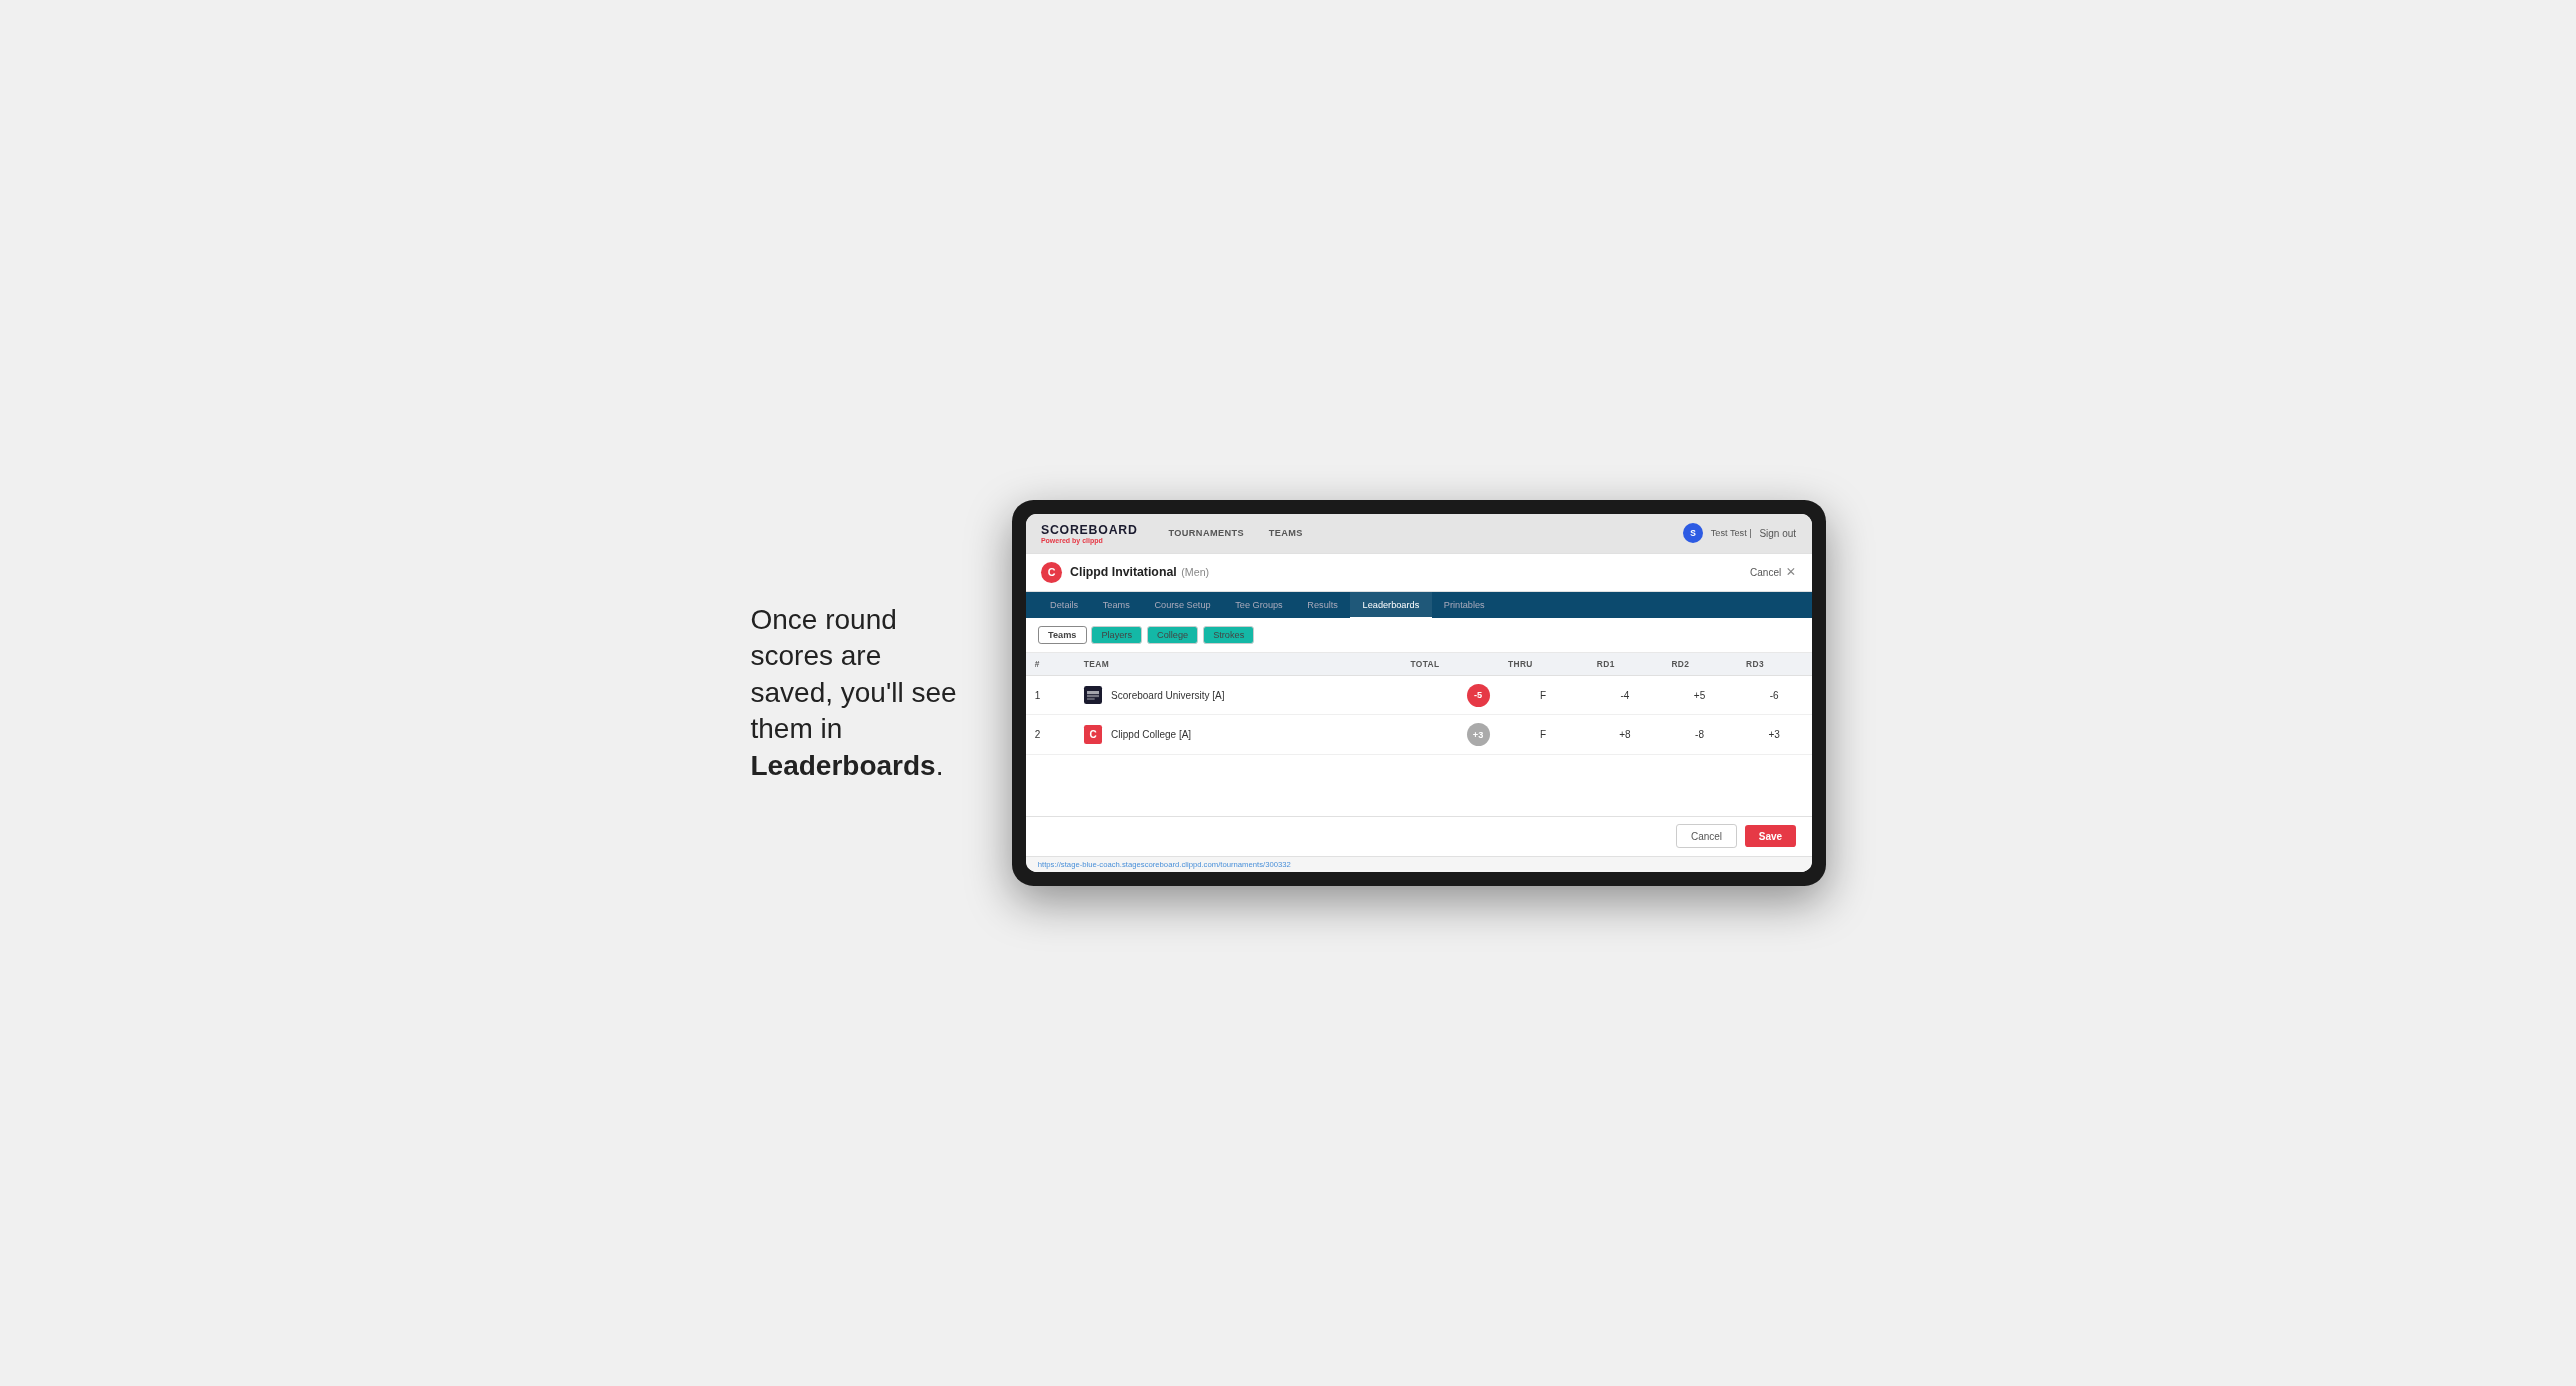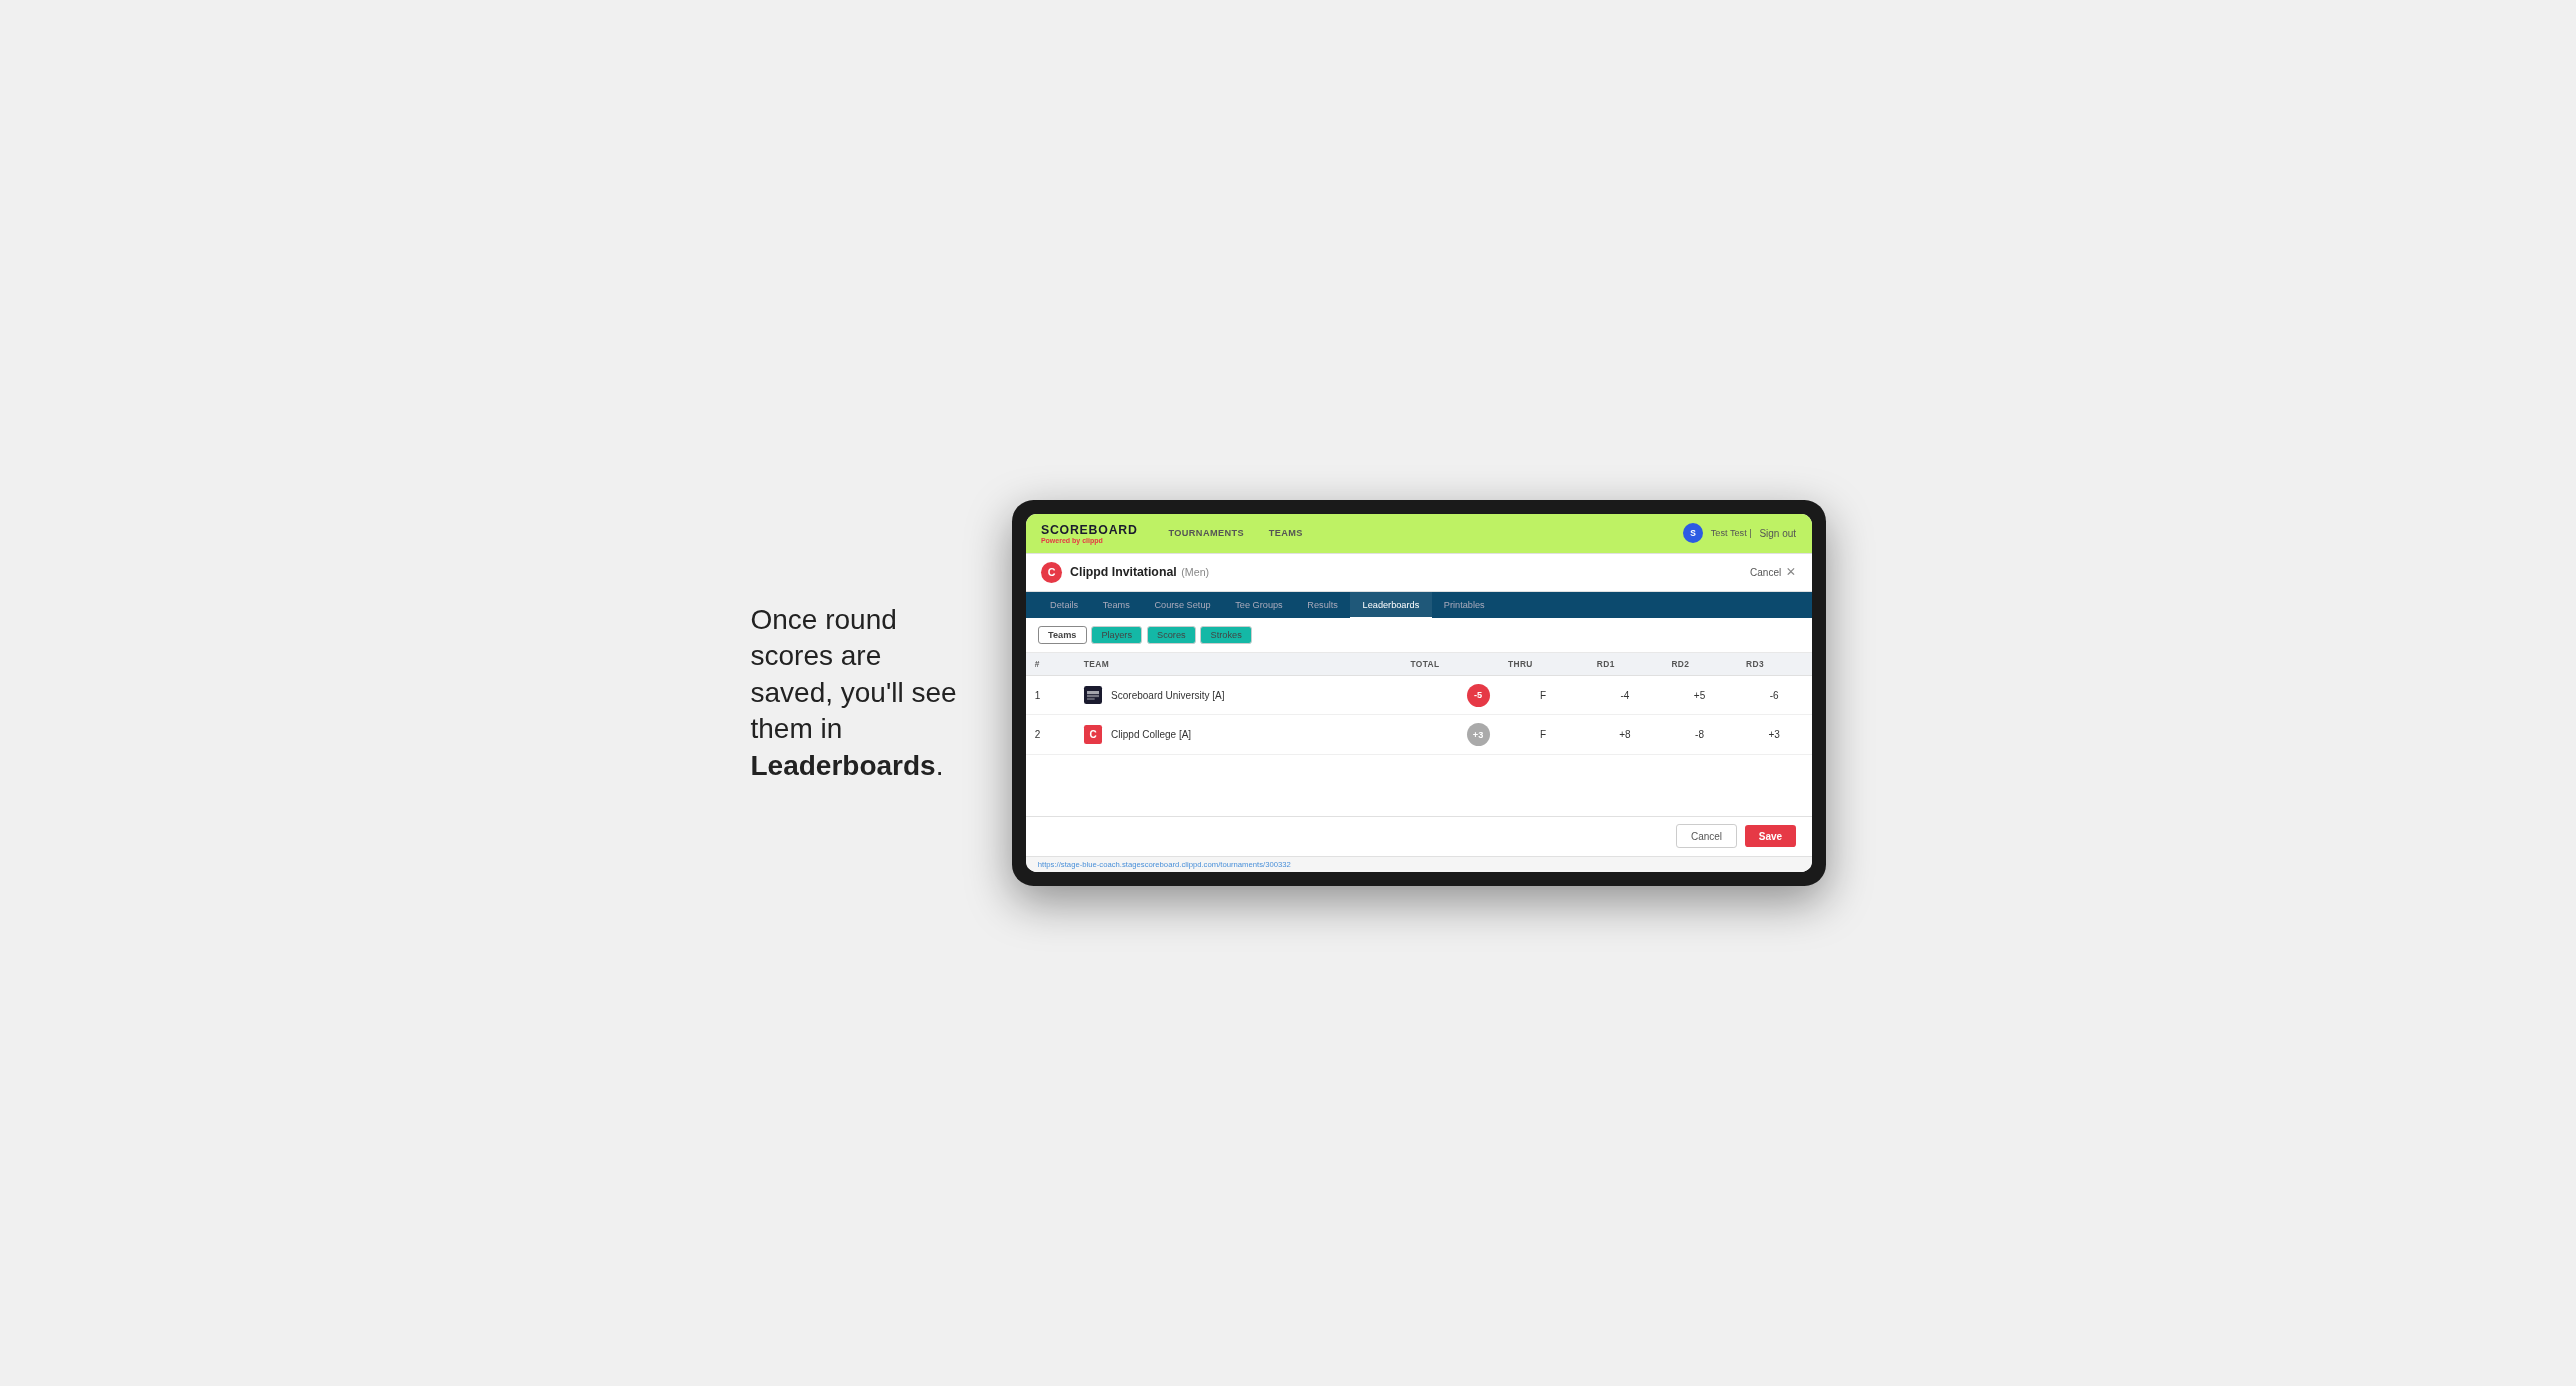--- a/index.html
+++ b/index.html
@@ -43,21 +43,21 @@
     .tablet-inner {
       background: #fff;
       border-radius: 10.7px;
       overflow: hidden;
       display: flex;
       flex-direction: column;
     }
 
     
     .top-nav {
-      background: #bef264;
+      background: #e5e5e5;
       border-bottom: 0.8px solid #e0e0e0;
       display: flex;
       align-items: center;
       padding: 0 15.4px;
       height: 40px;
     }
 
     .logo-area {
       display: flex;
       flex-direction: column;
@@ -404,21 +404,21 @@
         <div class="sub-tab">Course Setup</div>
         <div class="sub-tab">Tee Groups</div>
         <div class="sub-tab">Results</div>
         <div class="sub-tab active">Leaderboards</div>
         <div class="sub-tab">Printables</div>
       </div>
 
       <div class="filter-bar">
         <button class="filter-btn active">Teams</button>
         <button class="filter-btn">Players</button>
-        <button class="filter-btn">Scores</button>
+        <button class="filter-btn">College</button>
         <button class="filter-btn">Strokes</button>
       </div>
 
       <div class="table-area">
         <table class="leaderboard-table">
           <thead>
             <tr>
               <th>#</th>
               <th>TEAM</th>
               <th class="right">TOTAL</th>

